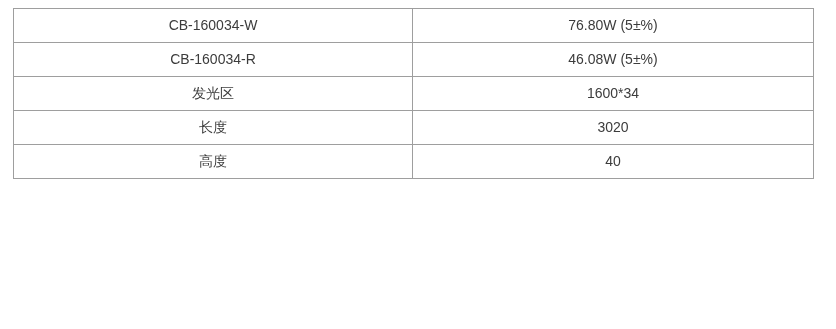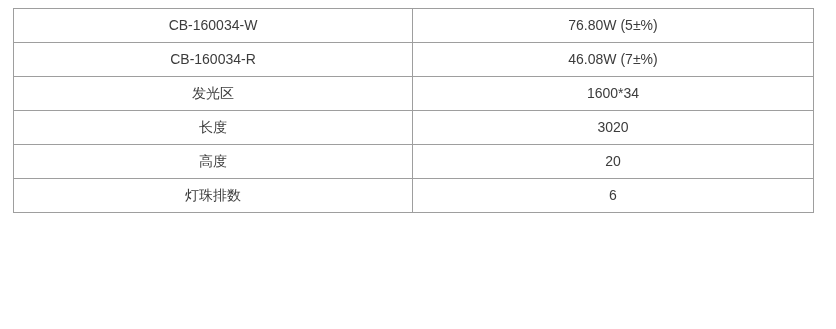--- a/index.html
+++ b/index.html
@@ -47,33 +47,29 @@
       <col class="col-param">
       <col class="col-value">
     </colgroup>
     <tbody>
       <tr>
         <td>CB-160034-W</td>
         <td>76.80W (5±%)</td>
       </tr>
       <tr>
         <td>CB-160034-R</td>
-        <td>46.08W (7±%)</td>
+        <td>46.08W (5±%)</td>
       </tr>
       <tr>
         <td>发光区</td>
         <td>1600*34</td>
       </tr>
       <tr>
         <td>长度</td>
         <td>3020</td>
       </tr>
       <tr>
         <td>高度</td>
-        <td>20</td>
-      </tr>
-      <tr>
-        <td>灯珠排数</td>
-        <td>6</td>
+        <td>40</td>
       </tr>
     </tbody>
   </table>
 </div>
 
 </body></html>

